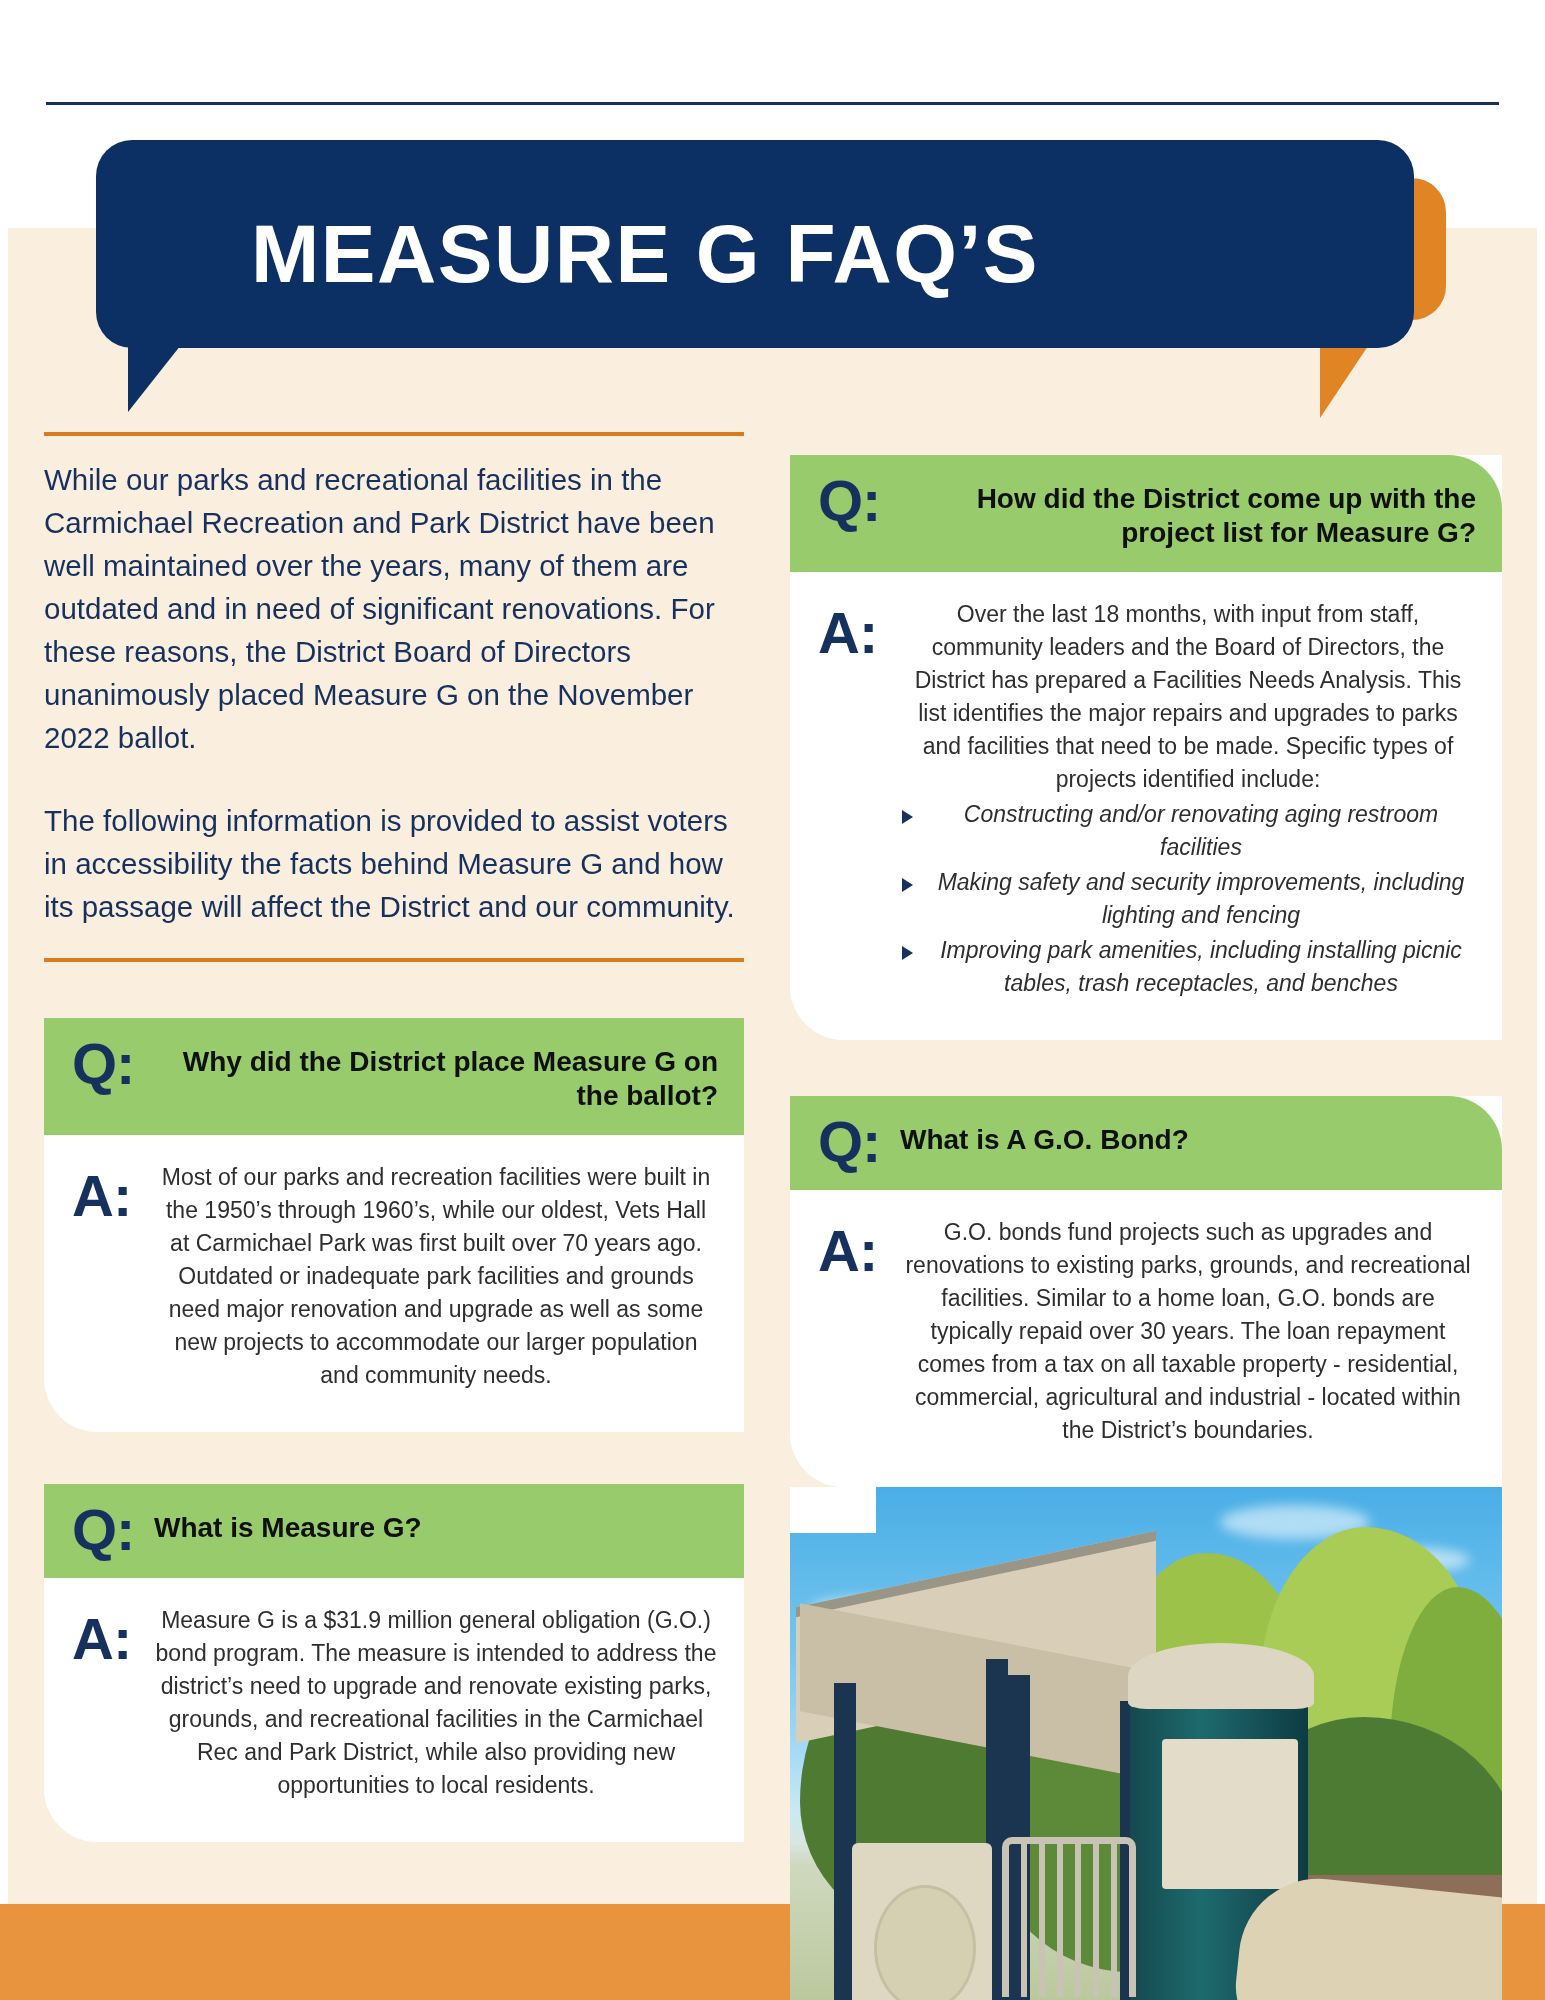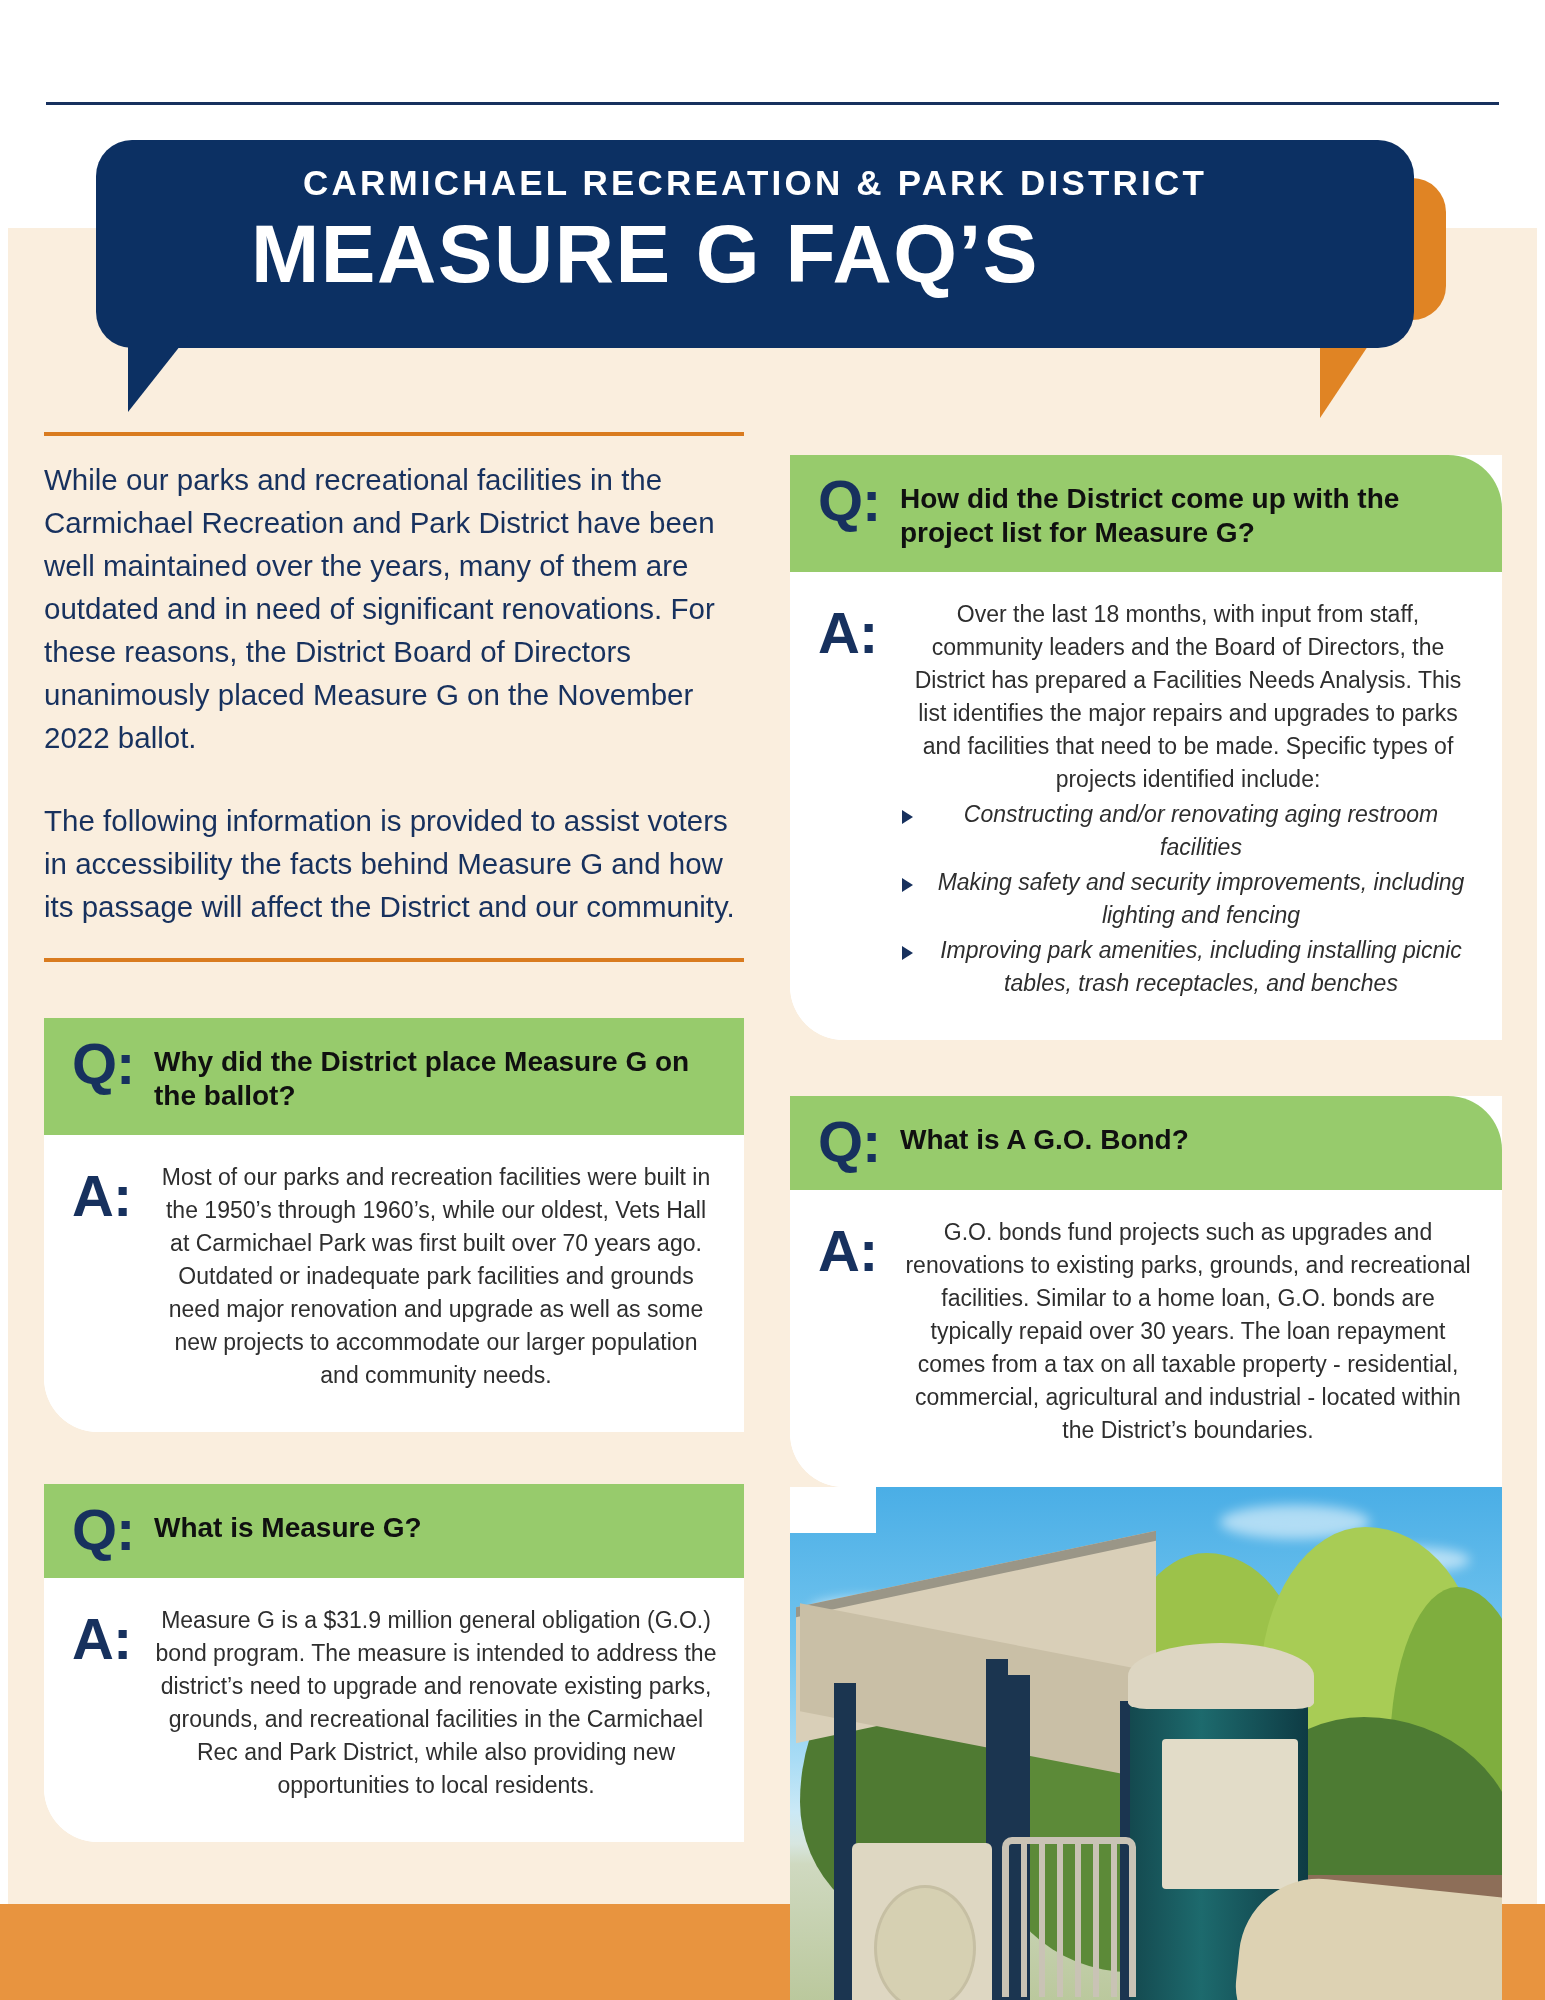--- a/index.html
+++ b/index.html
@@ -145,20 +145,21 @@
     width: 82px;
     font-family: "Liberation Sans", sans-serif;
   }
   .qtext {
     color: #101010;
     font-size: 28px;
     line-height: 34px;
     font-weight: 700;
     padding-top: 7px;
     font-family: "Liberation Sans", sans-serif;
+    text-align: right;
   }
   .qa-body {
     display: flex;
     align-items: flex-start;
     padding: 26px 26px 40px 28px;
     background: #ffffff;
   }
   .amark {
     color: #17315e;
     font-size: 58px;
@@ -284,21 +285,20 @@
 <div class="white-gutter-left"></div>
 <div class="white-gutter-right"></div>
 <div class="top-rule"></div>
 <div class="bottom-orange-bar"></div>
 
 <div class="header-wrap">
   <div class="bubble-orange"></div>
   <div class="bubble-orange-tail"></div>
   <div class="bubble-navy"></div>
   <div class="bubble-navy-tail"></div>
-  <div class="header-eyebrow">CARMICHAEL RECREATION &amp; PARK DISTRICT</div>
   <div class="header-title">MEASURE G FAQ’S</div>
 </div>
 
 <div class="col-left">
 
   <div class="rule-orange"></div>
 
   <div class="intro-text">
     <p>While our parks and recreational facilities in the Carmichael Recreation and Park District have been well maintained over the years, many of them are outdated and in need of significant renovations. For these reasons, the District Board of Directors unanimously placed Measure G on the November 2022 ballot.</p>
     <p>The following information is provided to assist voters in accessibility the facts behind Measure G and how its passage will affect the District and our community.</p>

